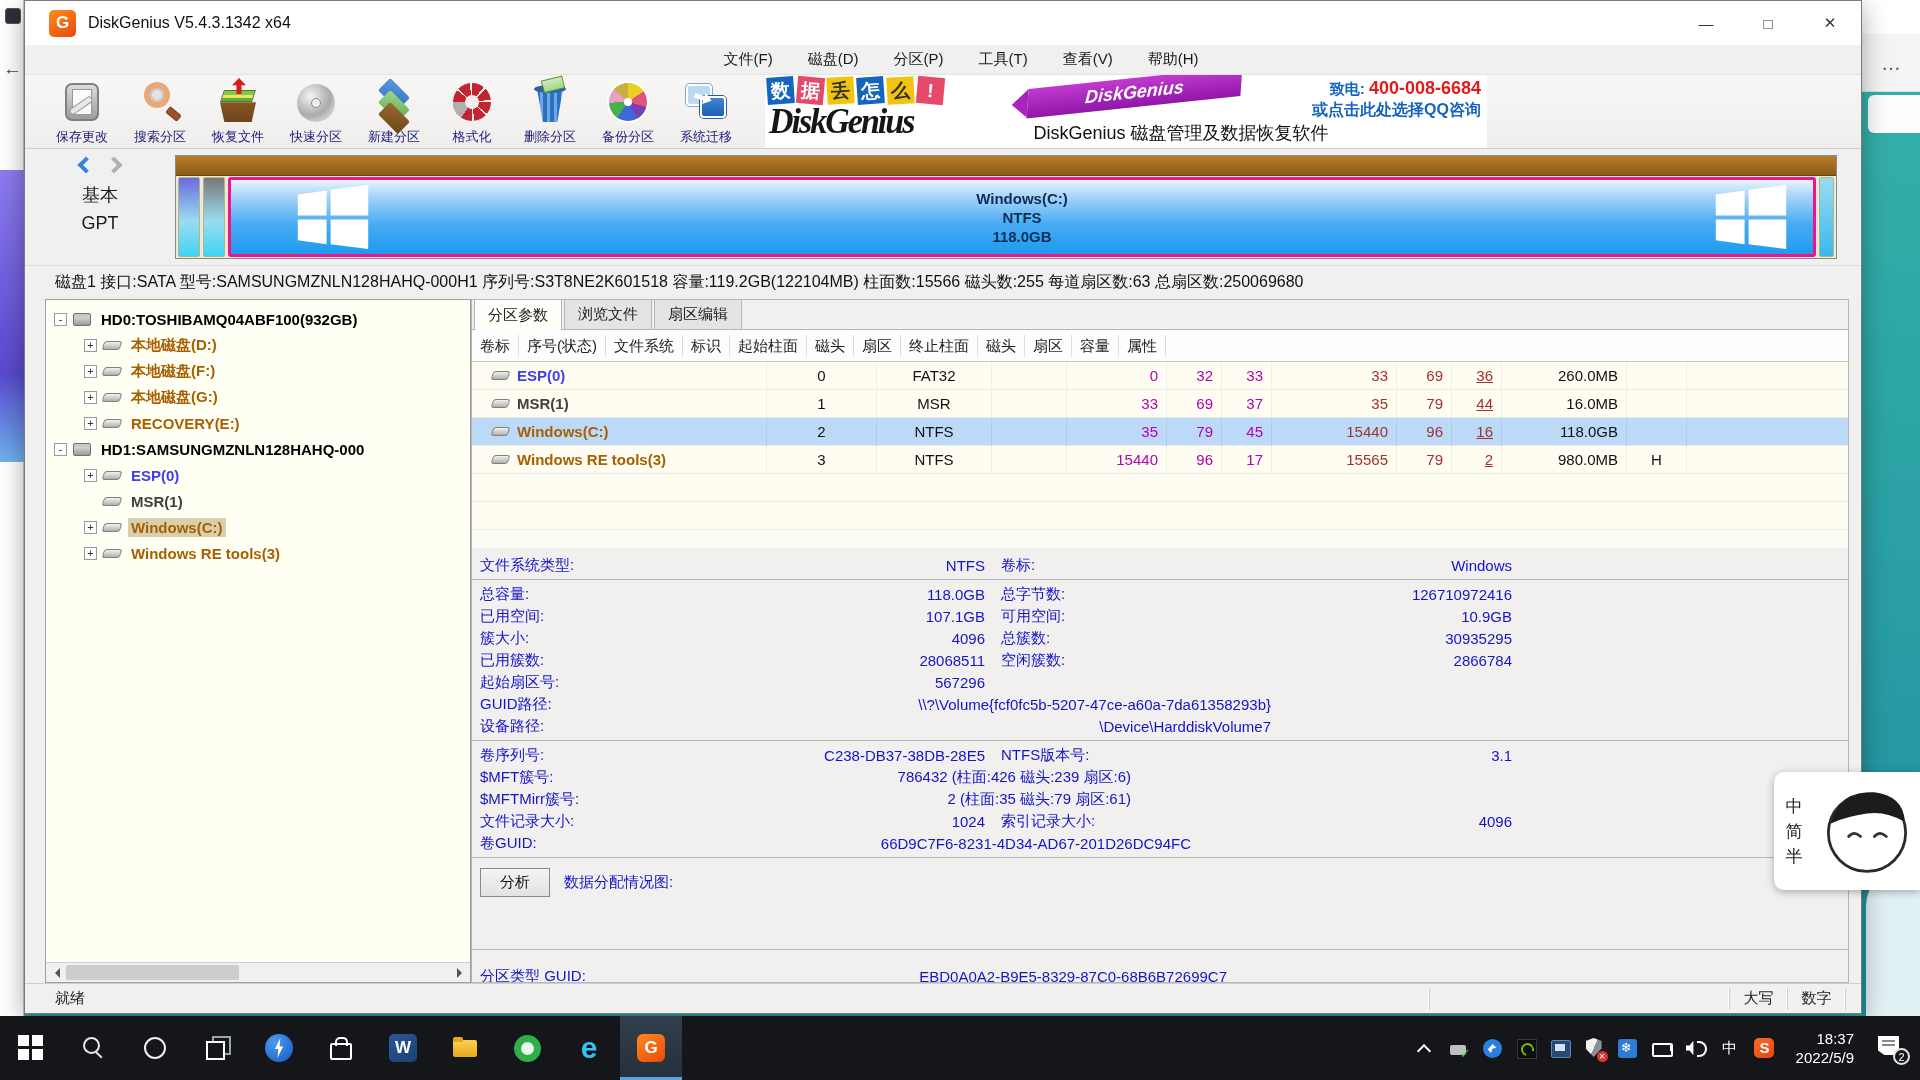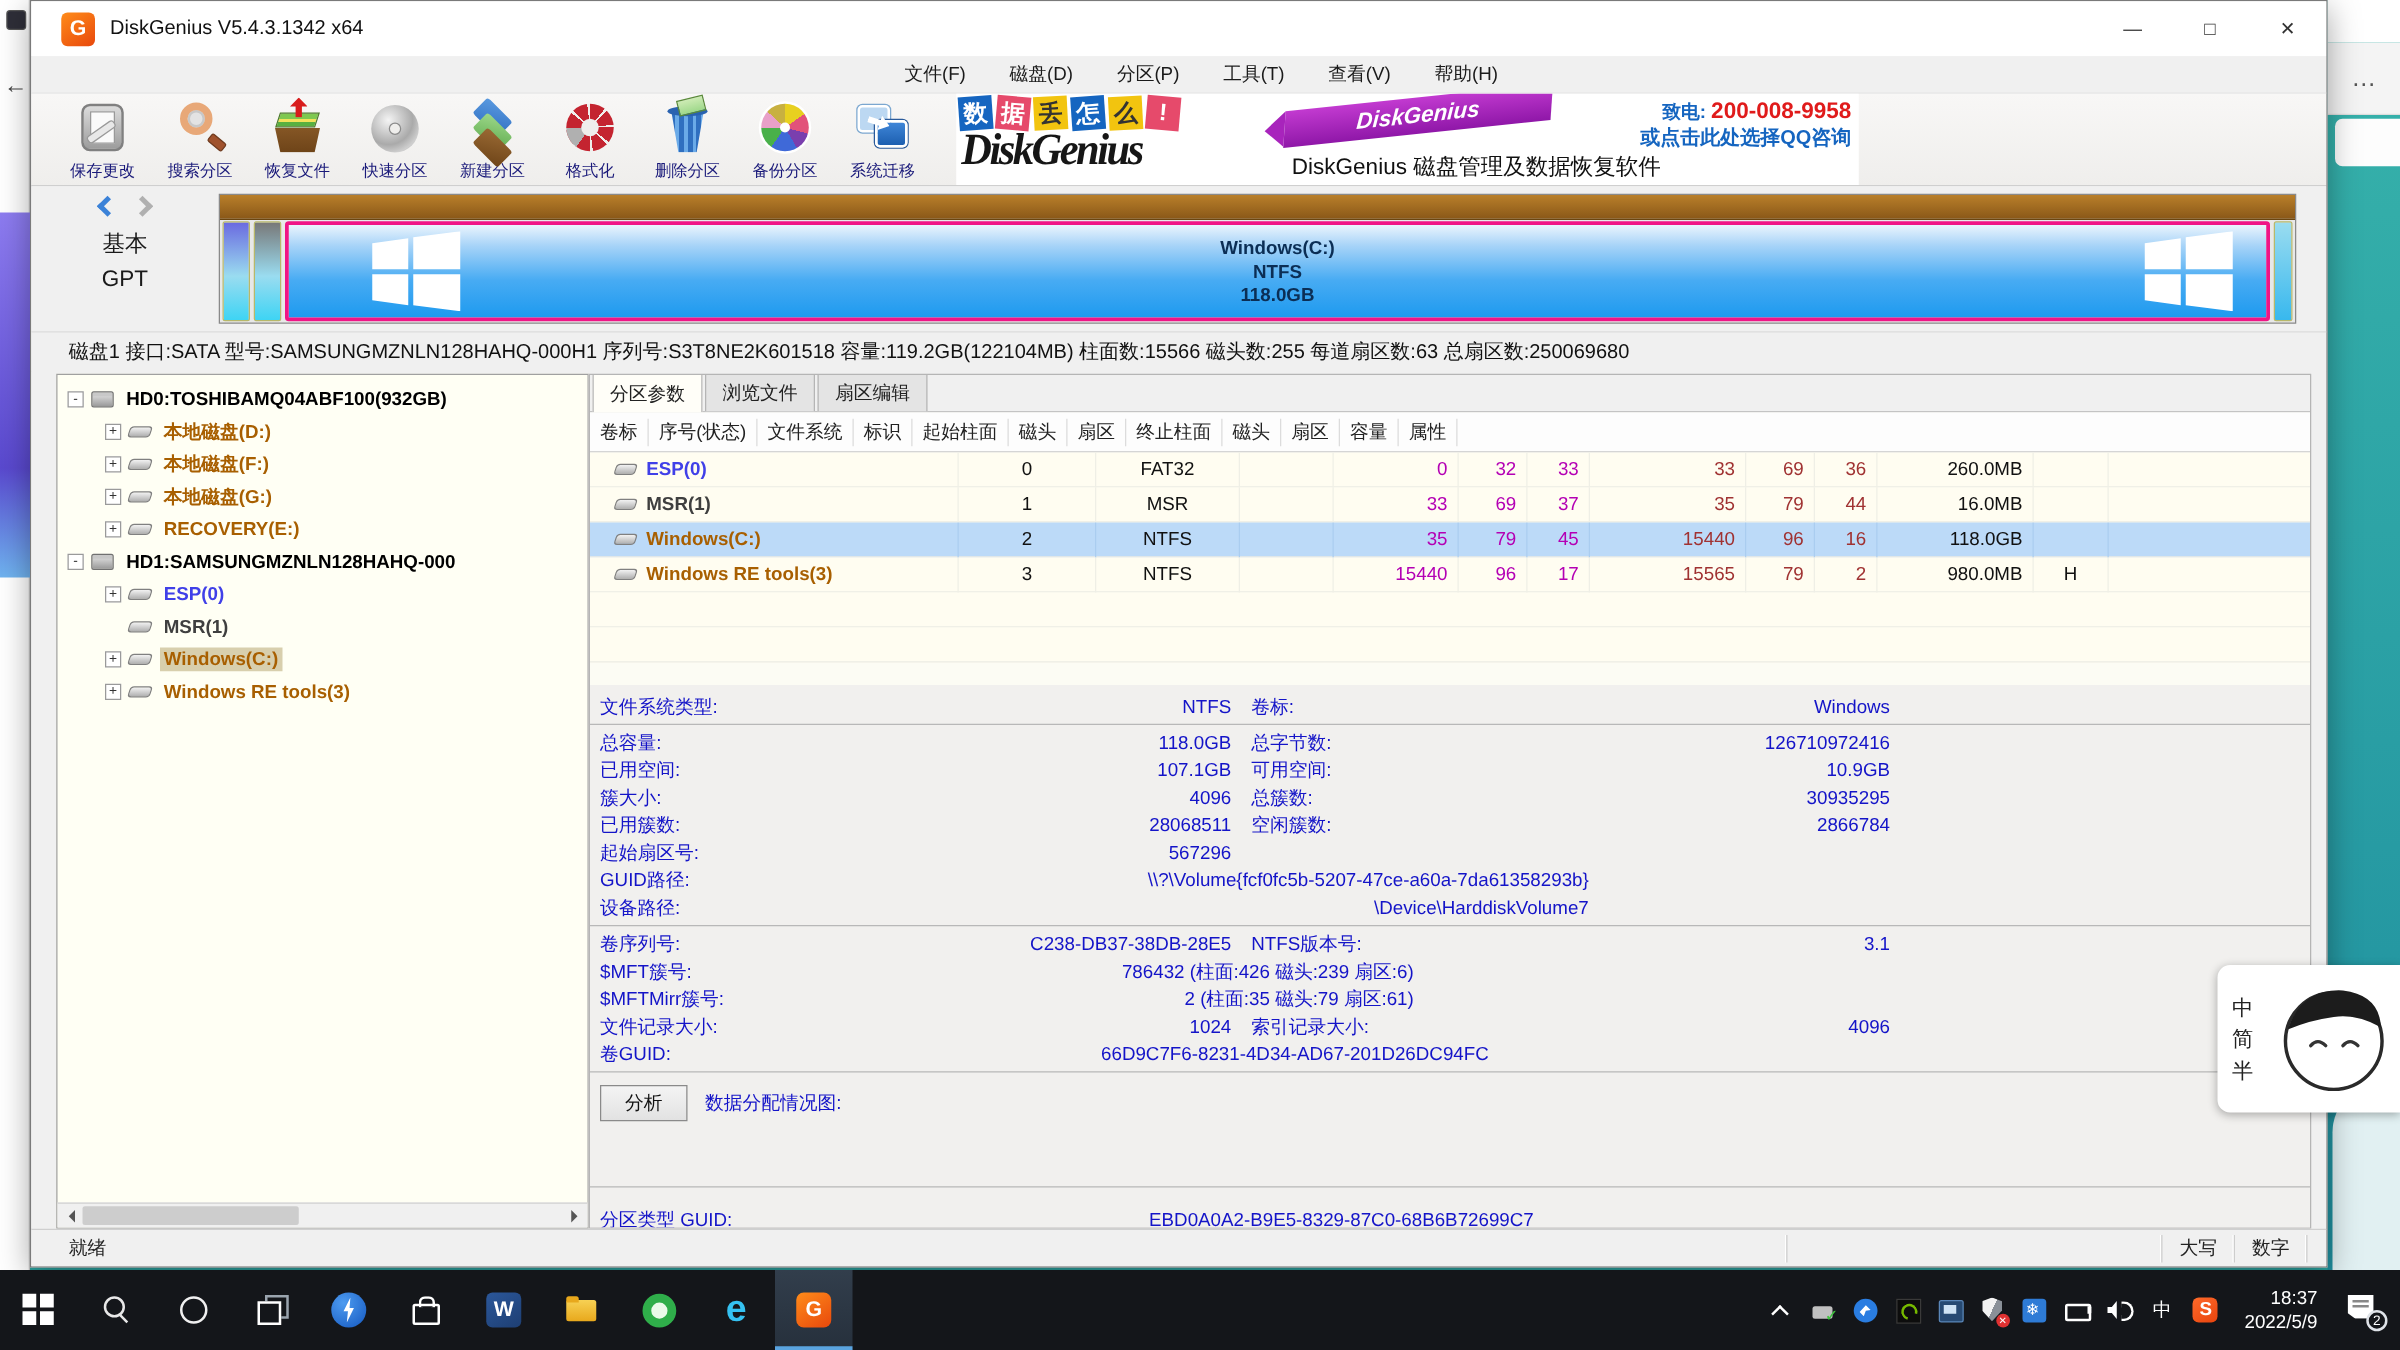--- a/index.html
+++ b/index.html
@@ -147,21 +147,21 @@
   .trow2.selected .td{border-right-color:#aacdf0;border-bottom:0;}
   .c-vol{width:295px;display:flex;align-items:center;}
   .c-idx{width:110px;text-align:center;}
   .c-fs{width:115px;text-align:center;}
   .c-flag{width:75px;}
   .c-sc{width:100px;text-align:right;}
   .c-sh{width:55px;text-align:right;}
   .c-ss{width:50px;text-align:right;}
   .c-ec{width:125px;text-align:right;}
   .c-eh{width:55px;text-align:right;}
-  .c-es{width:50px;text-align:right;}
+  .c-es{width:50px;text-align:right;text-decoration:underline;}
   .c-cap{width:125px;text-align:right;}
   .c-attr{width:60px;text-align:center;}
   .c-fill{flex:1;border-right:none;}
   .trow2 .c-sc,.trow2 .c-sh,.trow2 .c-ss{color:#b400b4;}
   .trow2 .c-ec,.trow2 .c-eh,.trow2 .c-es{color:#a03232;}
   .picon{width:17px;height:9px;margin:0 8px 0 12px;background:linear-gradient(180deg,#f2f2f2,#b0b0b0);border:1px solid #808080;border-radius:3px;transform:skewX(-18deg);flex:none;}
   .vol{font-weight:bold;font-size:15px;}
   .r-esp .vol{color:#4040e8;}
   .r-msr .vol{color:#3f3f3f;}
   .r-win .vol,.r-re .vol{color:#a85f00;}
@@ -370,21 +370,21 @@
 
         <span class="tile t-blue">数</span>
             <span class="tile t-pink">据</span>
             <span class="tile t-yellow">丢</span>
             <span class="tile t-blue">怎</span>
             <span class="tile t-yellow">么</span>
             <span class="tile t-pink">!</span>
           </div>
         <div class="bwordmark">DiskGenius</div>
         <div class="ribbon">DiskGenius</div>
-        <div class="bphone"><span>致电:</span> <b>200-008-9958</b></div>
+        <div class="bphone"><span>致电:</span> <b>400-008-6684</b></div>
         <div class="bqq">或点击此处选择QQ咨询</div>
         <div class="btagline">DiskGenius 磁盘管理及数据恢复软件</div>
       </div>
     </div>
 
     <div class="partbar">
       <div class="pnav">
         <div class="chevs">
           <div class="chev"></div>
           <div class="chev right"></div>

